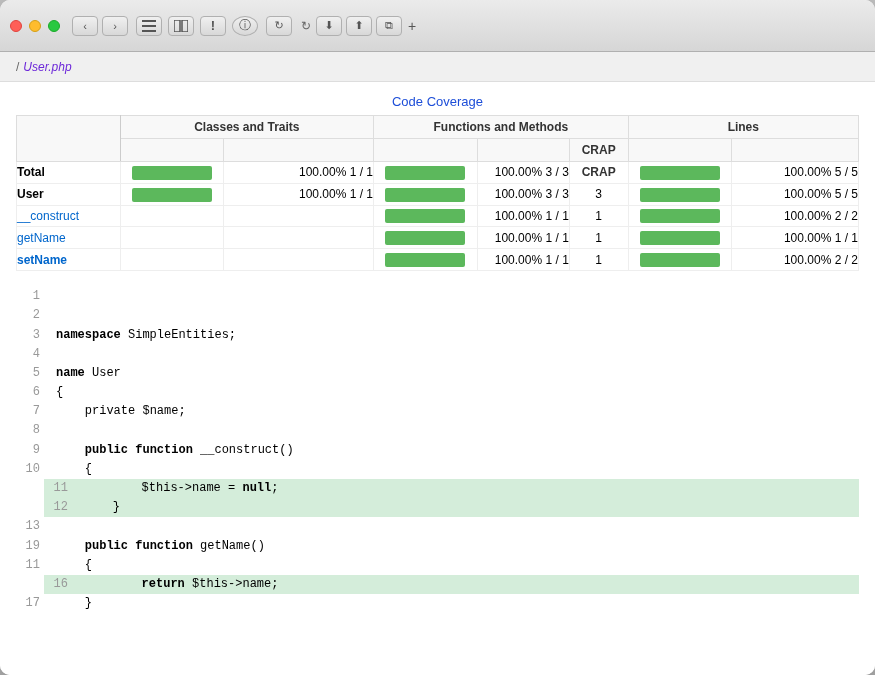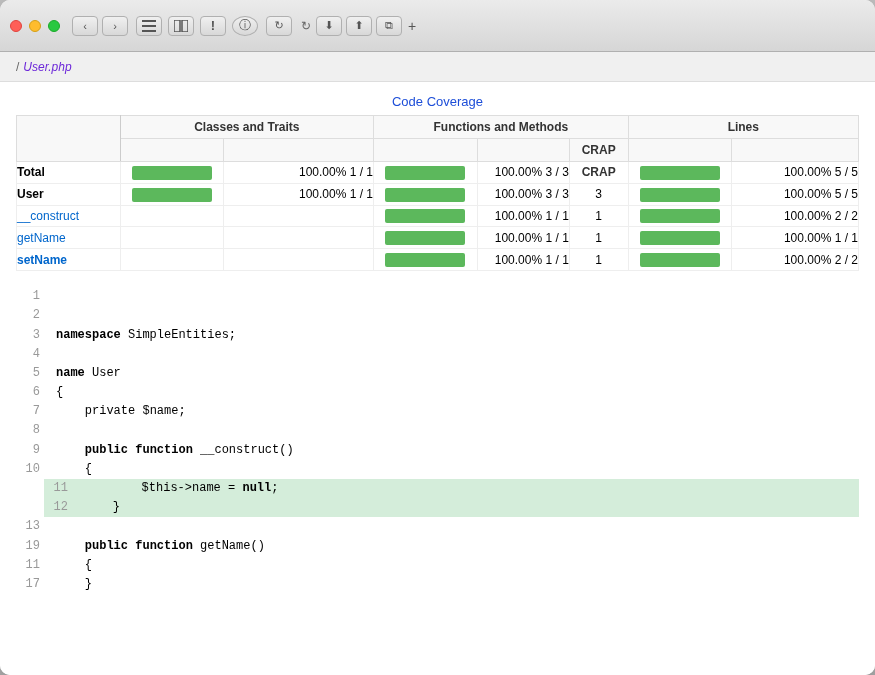--- a/index.html
+++ b/index.html
@@ -417,20 +417,24 @@
           <span class="line-content">&nbsp;</span>
         </div>
         <div class="code-line line-normal">
           <span class="line-num">19</span>
           <span class="line-content">    <span style="font-weight:bold;">public</span> <span style="font-weight:bold;">function</span> getName()</span>
         </div>
         <div class="code-line line-normal">
           <span class="line-num">11</span>
           <span class="line-content">    {</span>
         </div>
+        <div class="code-line line-covered">
+          <span class="line-num">16</span>
+          <span class="line-content">        <span style="font-weight:bold;">return</span> $this-&gt;name;</span>
+        </div>
         <div class="code-line line-normal">
           <span class="line-num">17</span>
           <span class="line-content">    }</span>
         </div>
       </div>
 
   </div>
 </div>
 
 </body></html>

